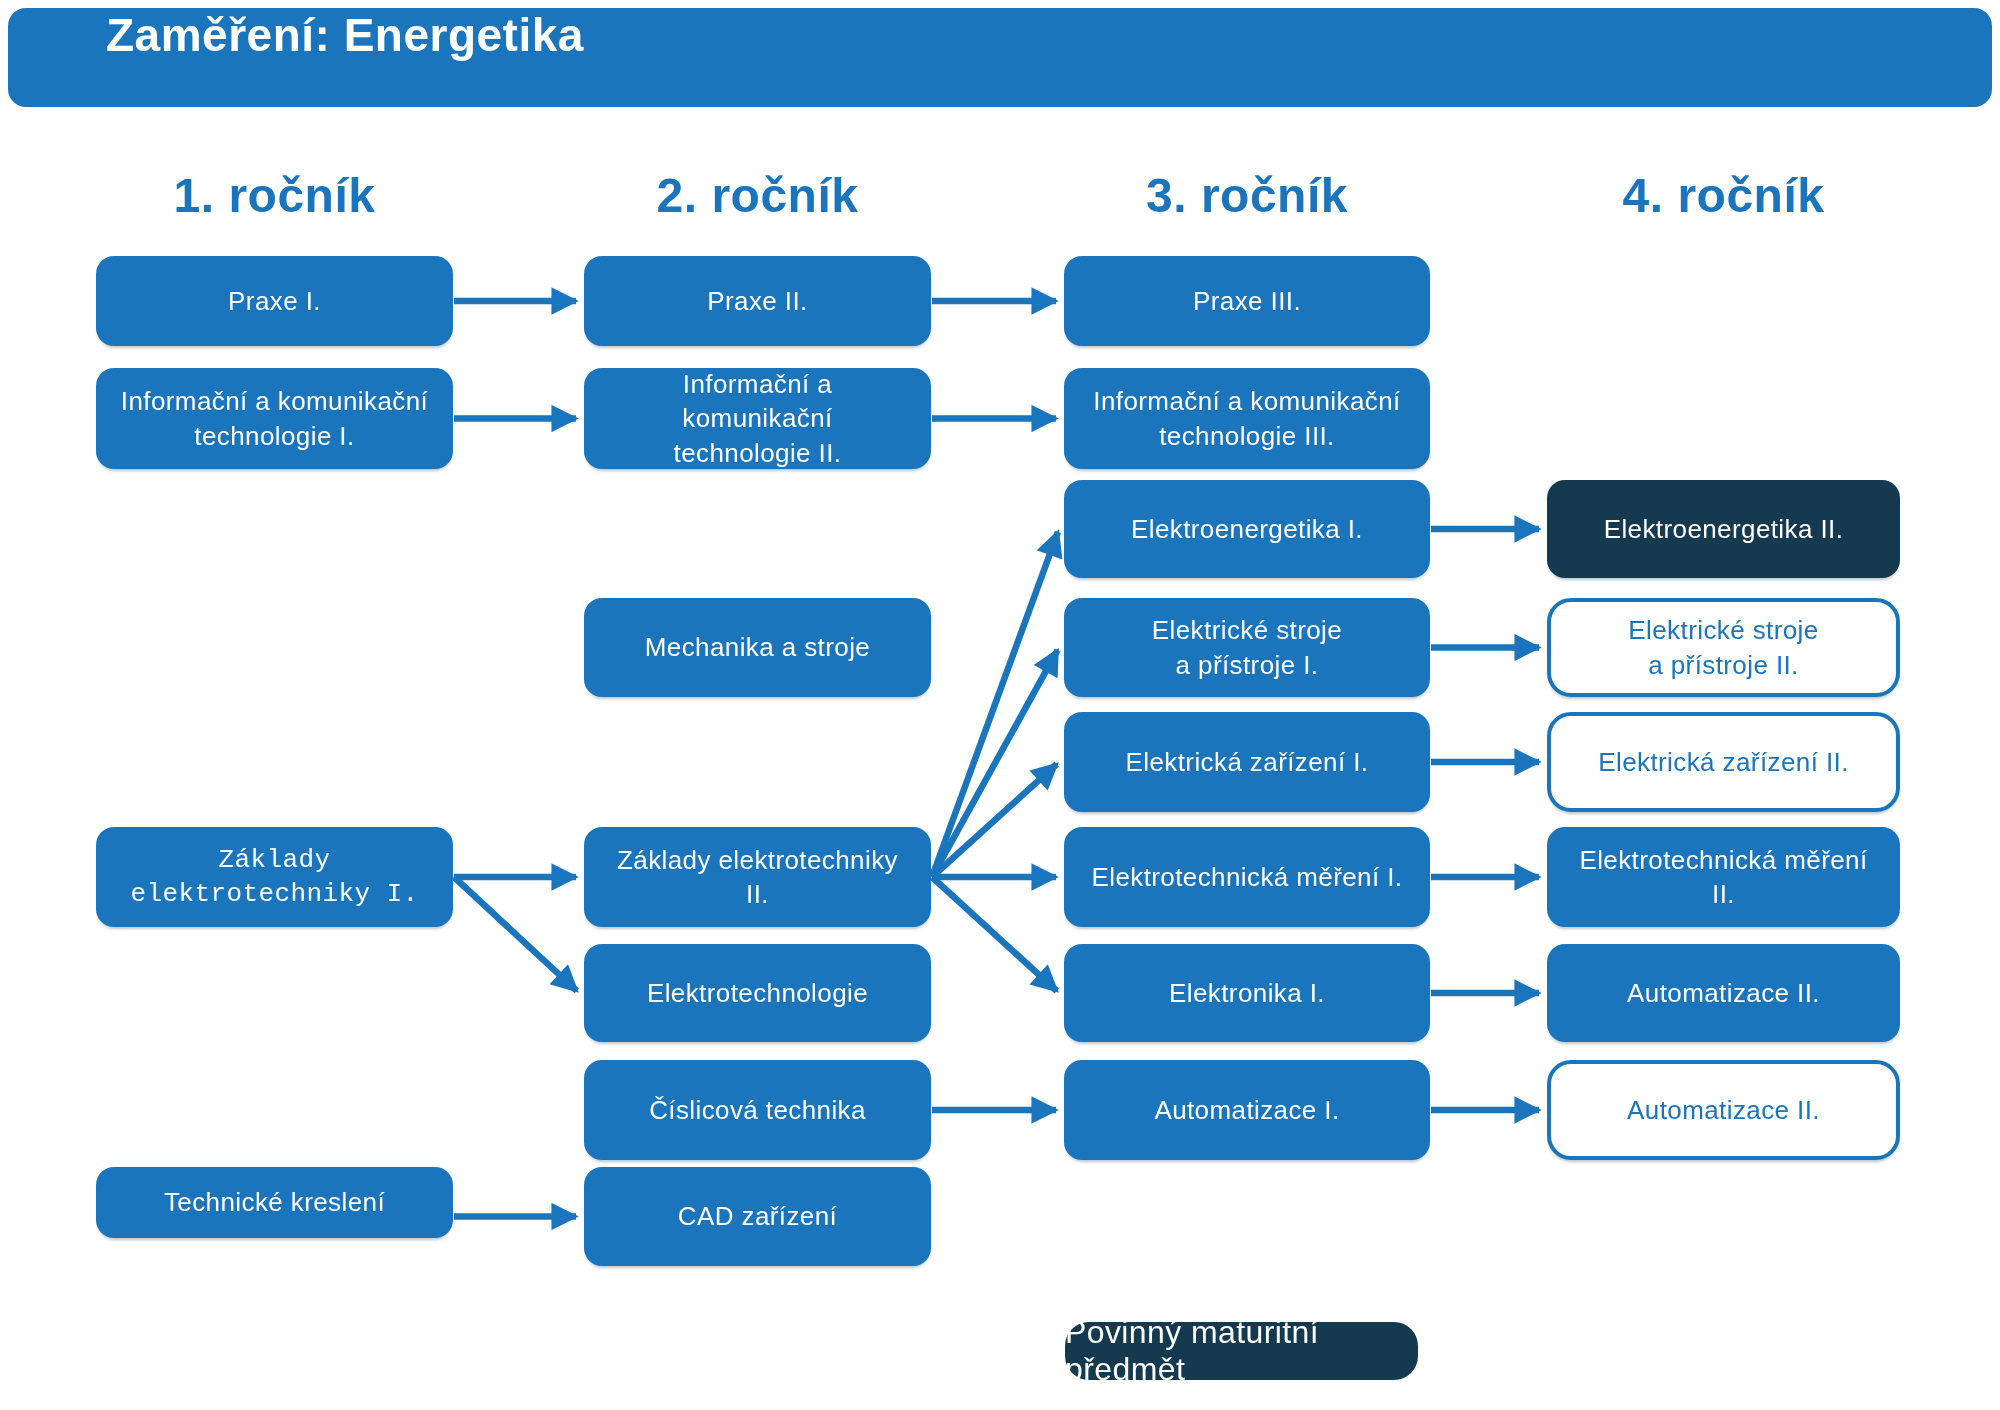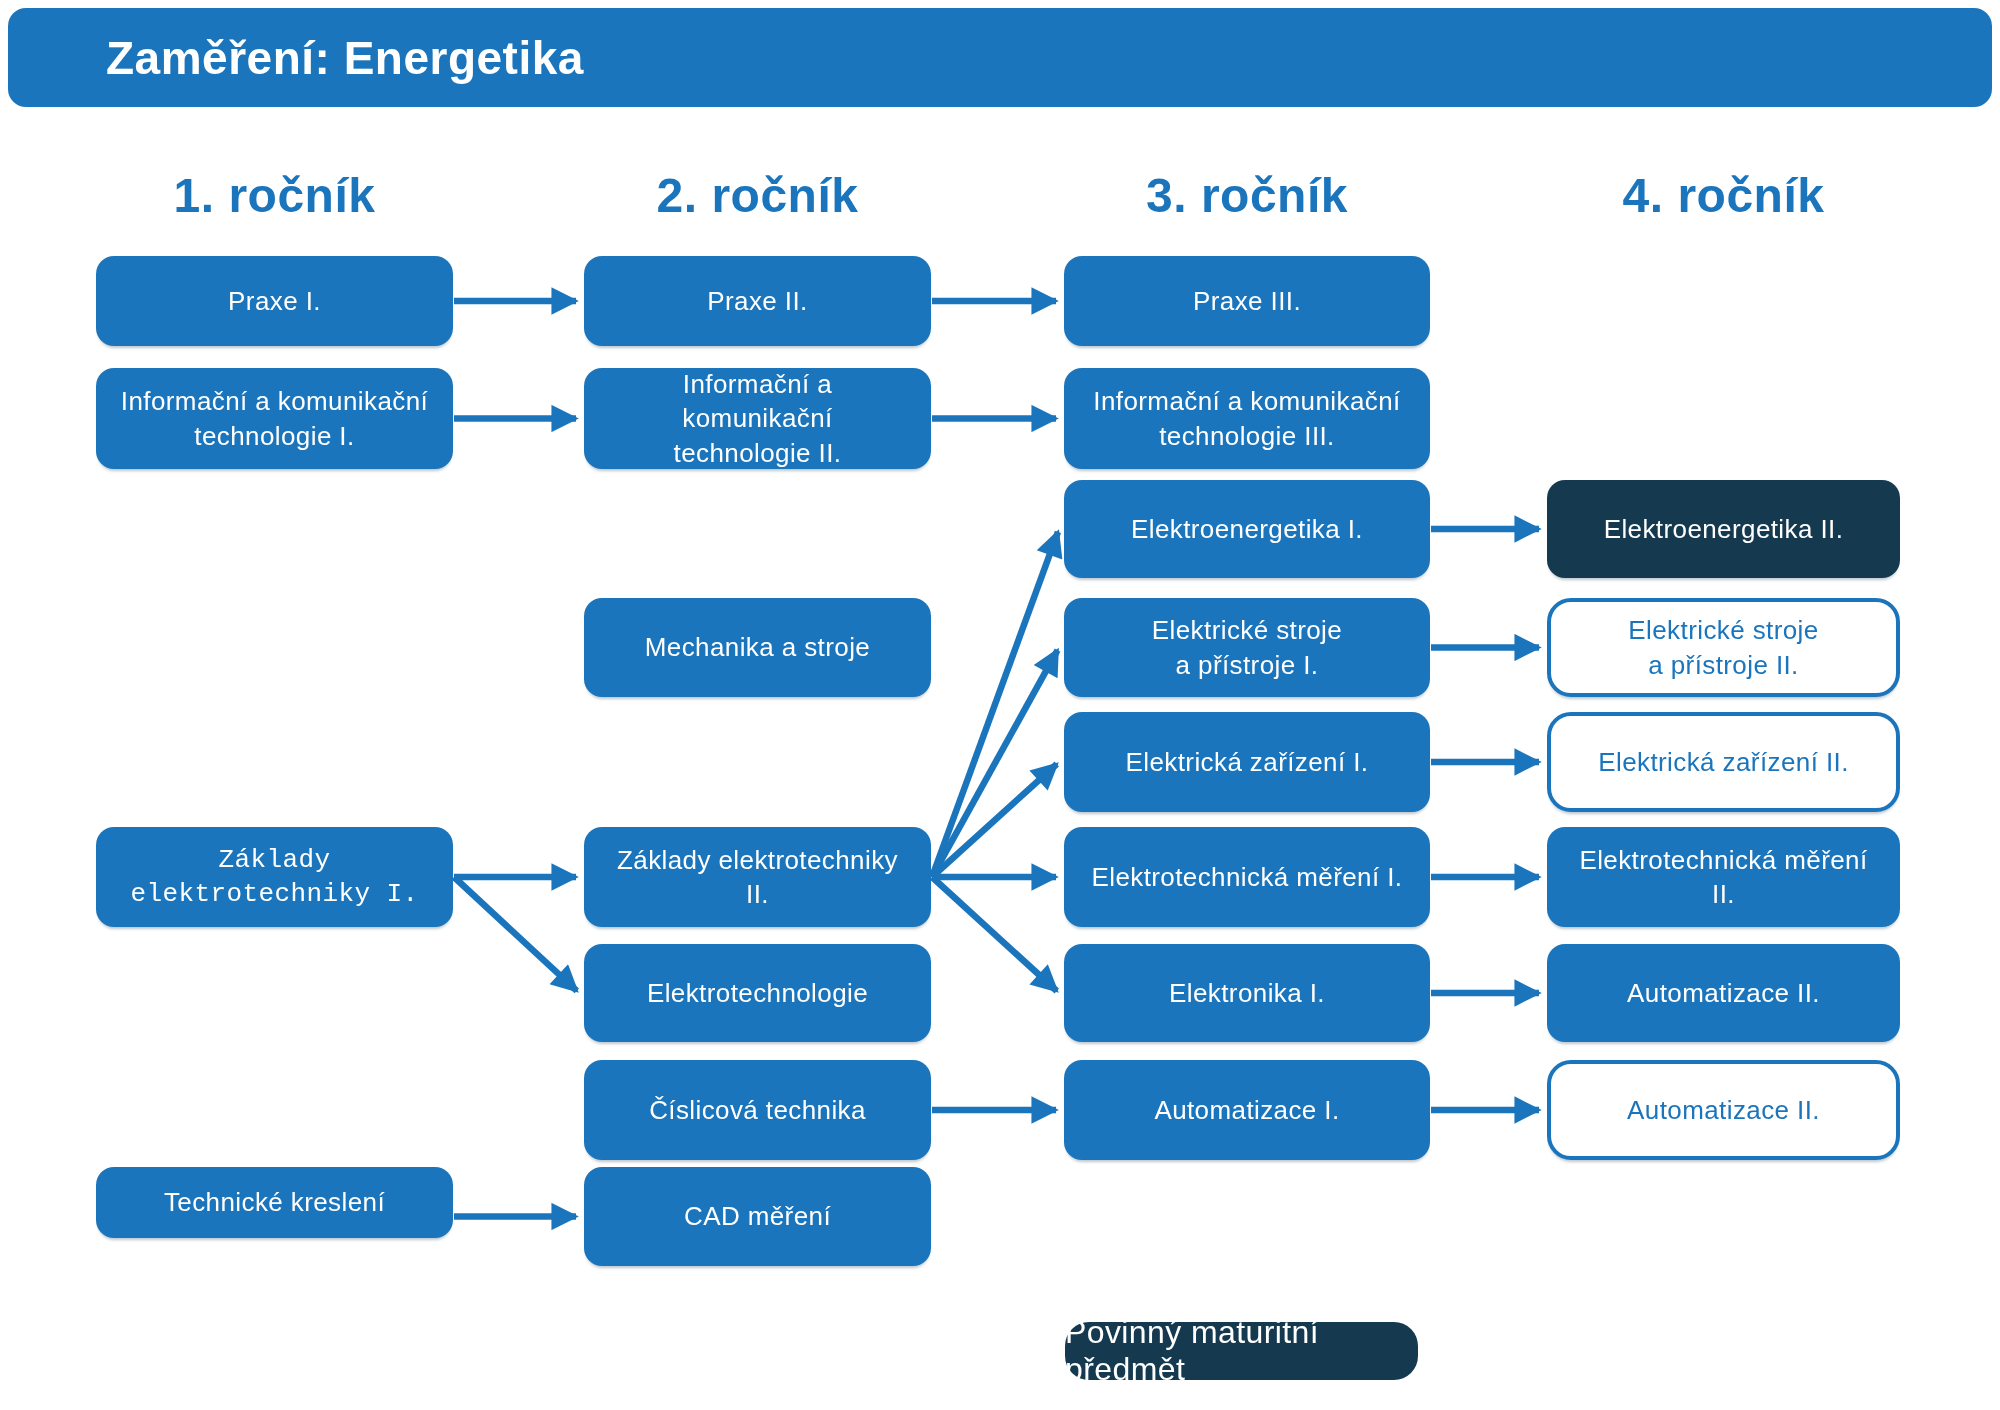--- a/index.html
+++ b/index.html
@@ -2,21 +2,21 @@
 <html lang="cs" style="--blue: #1b75bc; --navy: #15394f;"><head>
 <meta charset="utf-8">
 <title>Zaměření: Energetika</title>
 <style>
   html,body{margin:0;padding:0;background:#ffffff;}
   body{font-family:"Liberation Sans","DejaVu Sans",sans-serif;}
   #canvas{position:relative;width:2000px;height:1410px;background:#ffffff;overflow:hidden;}
 
   
   .bar{position:absolute;left:8px;width:1984px;background:var(--blue);border-radius:18px;}
-  #header-bar{top:8px;height:99px;display:flex;align-items:center;}
+  #header-bar{top:8px;height:99px;display:flex;}
   #page-title{color:#ffffff;font-size:46px;font-weight:700;margin-left:98px;letter-spacing:0.5px;}
   #footer-bar{top:1298px;height:104px;}
   #footer-note{position:absolute;left:88px;top:0;height:104px;display:flex;align-items:center;
                color:#ffffff;font-size:30px;letter-spacing:0.3px;}
 
   
   .col-header{position:absolute;top:163px;height:64px;display:flex;align-items:center;justify-content:center;
               color:var(--blue);font-size:48px;font-weight:700;letter-spacing:0.5px;}
 
   
@@ -106,21 +106,21 @@
       <div class="box solid" style="left: 584px; top: 827px; width: 347px; height: 100px;">Základy elektrotechniky II.</div>
       <div class="box solid" style="left: 1064px; top: 827px; width: 366px; height: 100px;">Elektrotechnická měření I.</div>
       <div class="box solid" style="left: 1547px; top: 827px; width: 353px; height: 100px;">Elektrotechnická měření II.</div>
       <div class="box solid" style="left: 584px; top: 944px; width: 347px; height: 98px;">Elektrotechnologie</div>
       <div class="box solid" style="left: 1064px; top: 944px; width: 366px; height: 98px;">Elektronika I.</div>
       <div class="box solid" style="left: 1547px; top: 944px; width: 353px; height: 98px;">Automatizace II.</div>
       <div class="box solid" style="left: 584px; top: 1060px; width: 347px; height: 100px;">Číslicová technika</div>
       <div class="box solid" style="left: 1064px; top: 1060px; width: 366px; height: 100px;">Automatizace I.</div>
       <div class="box outline" style="left: 1547px; top: 1060px; width: 353px; height: 100px;">Automatizace II.</div>
       <div class="box solid" style="left: 96px; top: 1167px; width: 357px; height: 71px;">Technické kreslení</div>
-      <div class="box solid" style="left: 584px; top: 1167px; width: 347px; height: 99px;">CAD měření</div>
+      <div class="box solid" style="left: 584px; top: 1167px; width: 347px; height: 99px;">CAD zařízení</div>
     </div>
 
 
   <div class="legend-chip dark" id="legend-povinny" style="left:1065px;width:353px;">
     <span>Povinný maturitní předmět</span>
   </div>
 
 </div>
 
 </body></html>

